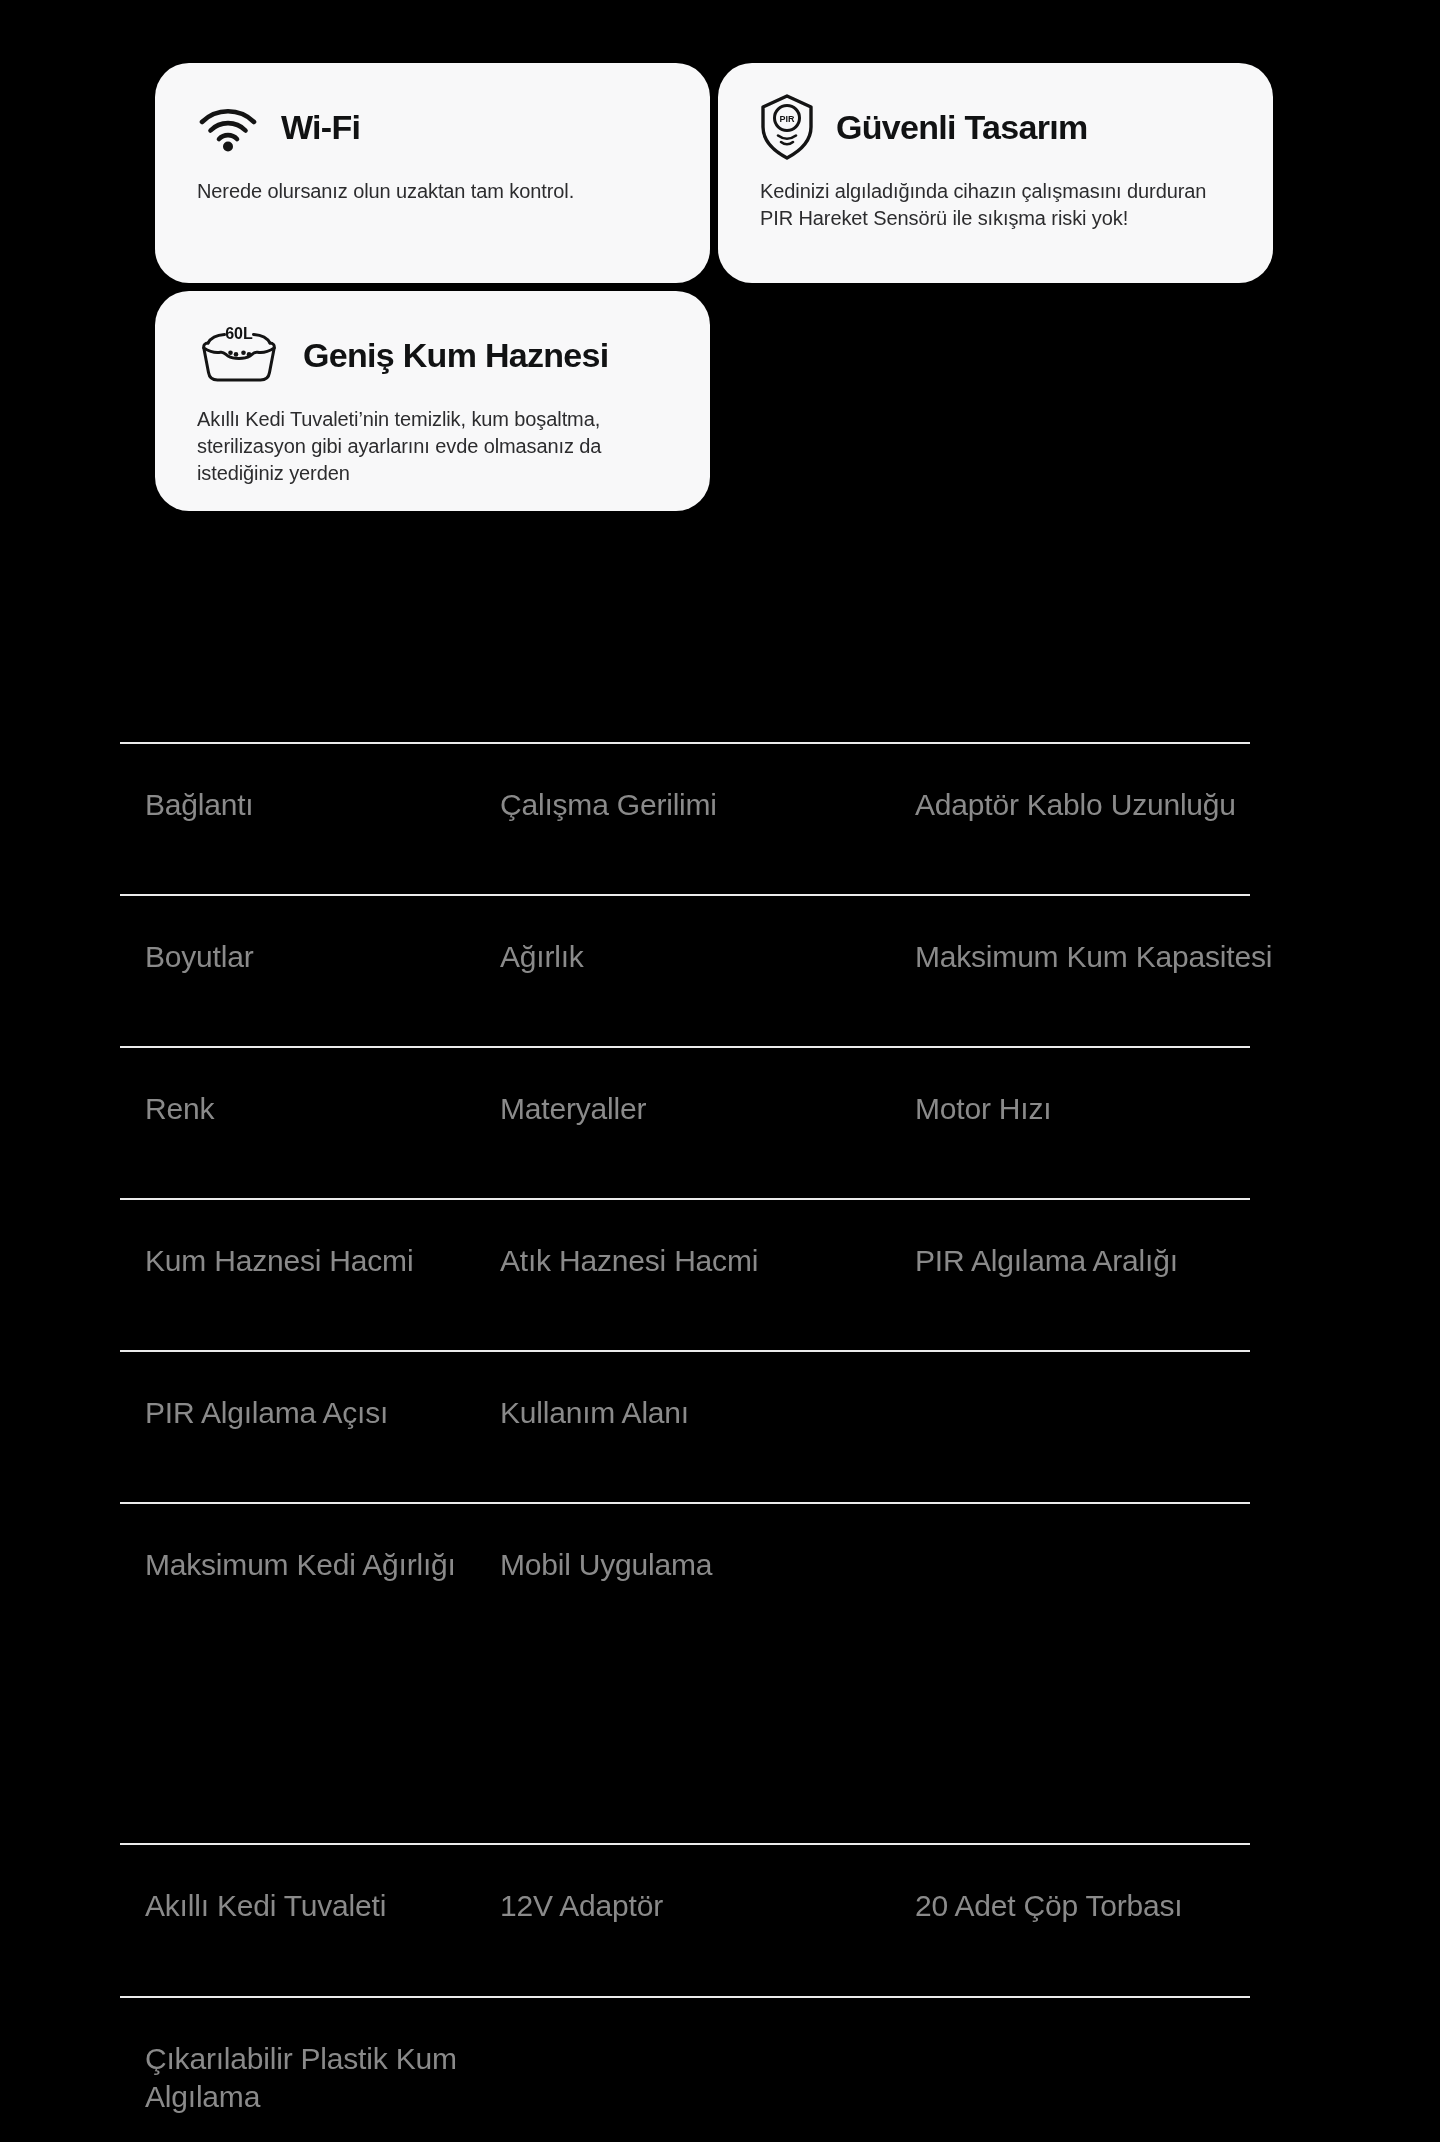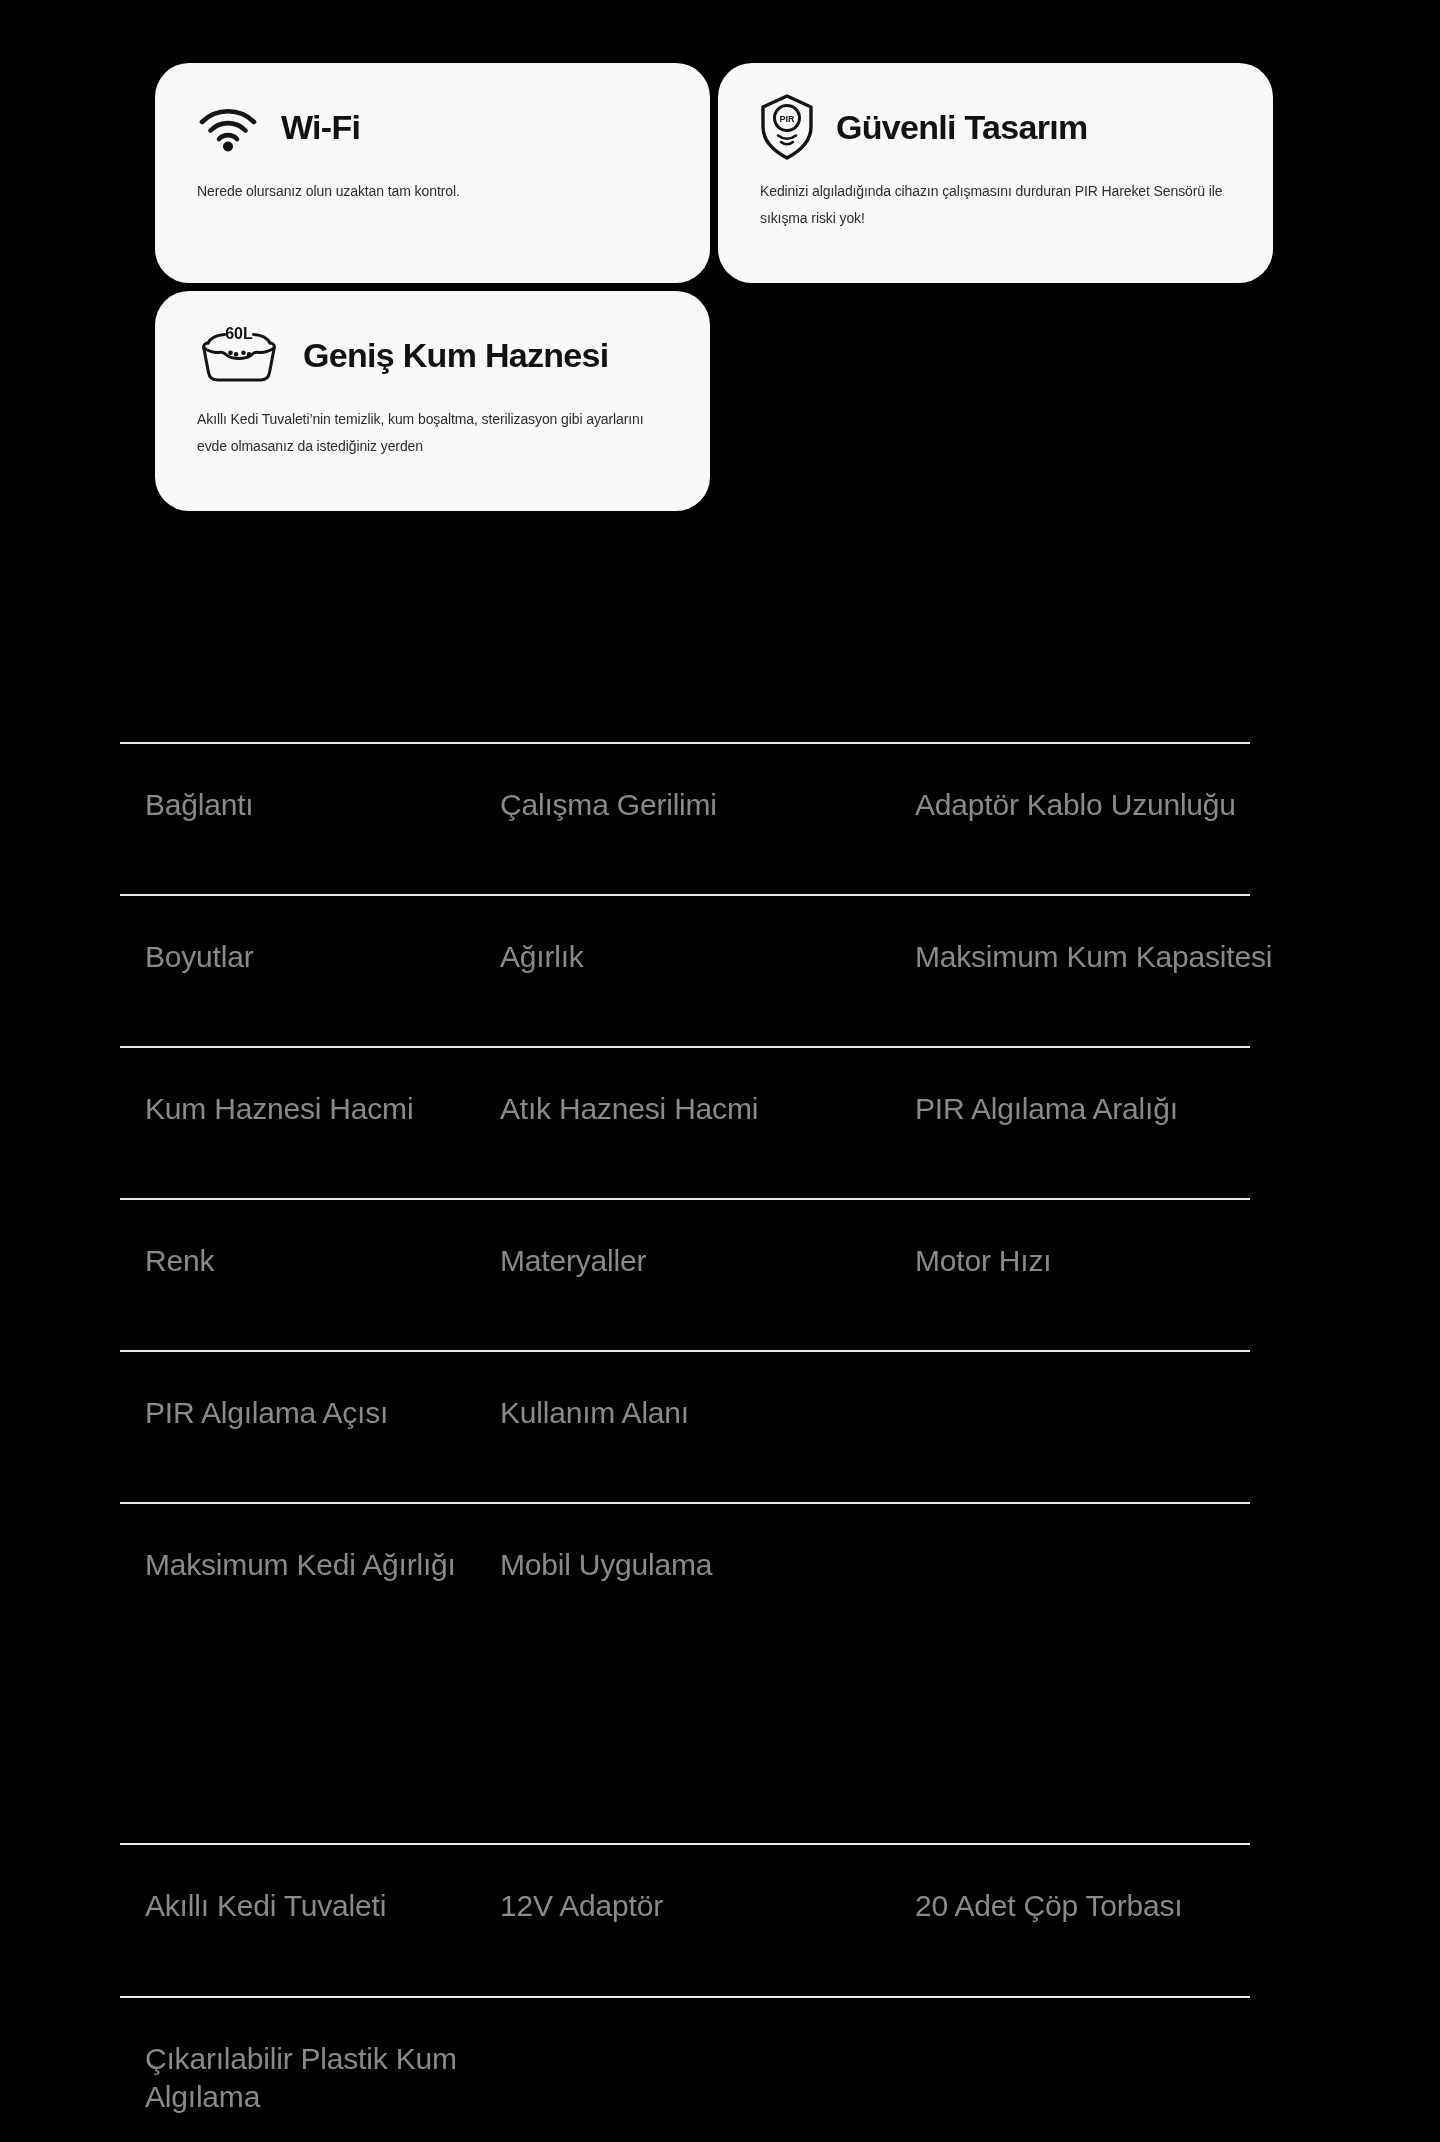--- a/index.html
+++ b/index.html
@@ -31,21 +31,21 @@
   .card-head .icon{flex:0 0 auto;display:flex;align-items:flex-start;}
   .card-head svg{display:block;}
   .card-title{
     margin:0;
     font-size:34px;font-weight:700;color:#111213;
     letter-spacing:-0.7px;
   }
   .card-body{
     margin:13px 0 0 0;
     width:474px;
-    font-size:14px;line-height:27px;
+    font-size:20px;line-height:27px;
     color:#2c2c2e;
     letter-spacing:-0.1px;
   }
   svg .stroke{fill:none;stroke:#141414;stroke-linecap:round;stroke-linejoin:round;}
   svg text{font-family:"Liberation Sans",sans-serif;fill:#141414;}
   
   .spec-table{position:absolute;left:120px;width:1130px;margin-top:48px;}
   #specs{top:694px;}
   #package{top:1795px;}
   .spec-row{
@@ -133,28 +133,28 @@
       <div class="spec-cell">Bağlantı</div>
       <div class="spec-cell">Çalışma Gerilimi</div>
       <div class="spec-cell">Adaptör Kablo Uzunluğu</div>
     </div>
     <div class="spec-row">
       <div class="spec-cell">Boyutlar</div>
       <div class="spec-cell">Ağırlık</div>
       <div class="spec-cell">Maksimum Kum Kapasitesi</div>
     </div>
     <div class="spec-row">
+      <div class="spec-cell">Renk</div>
+      <div class="spec-cell">Materyaller</div>
+      <div class="spec-cell">Motor Hızı</div>
+    </div>
+    <div class="spec-row">
       <div class="spec-cell">Kum Haznesi Hacmi</div>
       <div class="spec-cell">Atık Haznesi Hacmi</div>
       <div class="spec-cell">PIR Algılama Aralığı</div>
-    </div>
-    <div class="spec-row">
-      <div class="spec-cell">Renk</div>
-      <div class="spec-cell">Materyaller</div>
-      <div class="spec-cell">Motor Hızı</div>
     </div>
     <div class="spec-row">
       <div class="spec-cell">PIR Algılama Açısı</div>
       <div class="spec-cell">Kullanım Alanı</div>
     </div>
     <div class="spec-row">
       <div class="spec-cell">Maksimum Kedi Ağırlığı</div>
       <div class="spec-cell">Mobil Uygulama</div>
       <div class="spec-cell"></div>
     </div>

